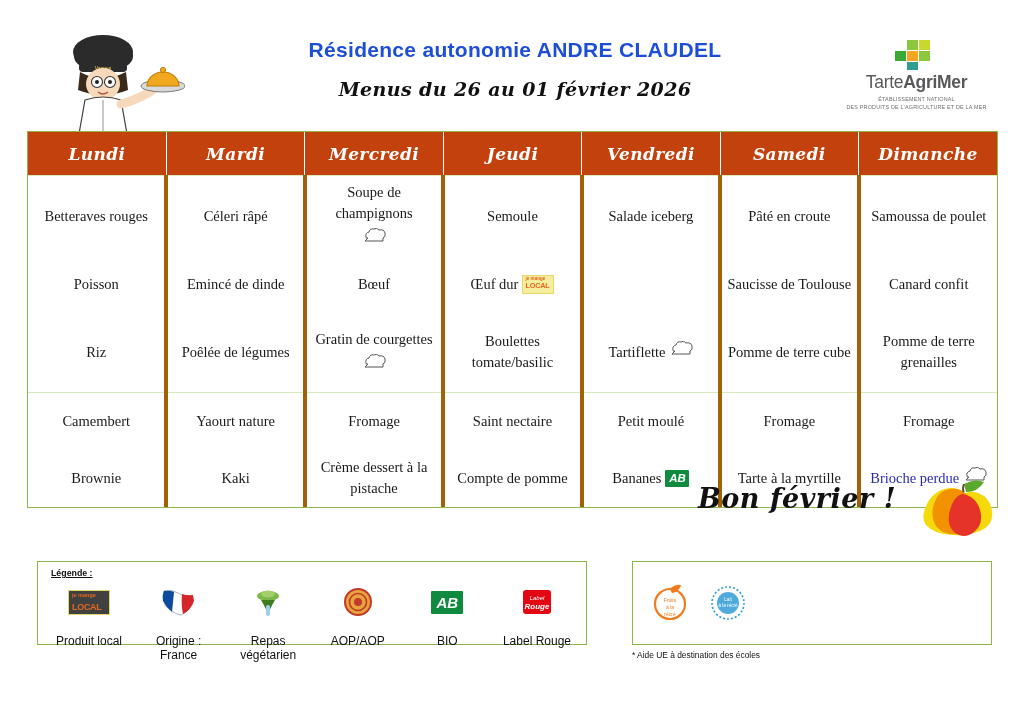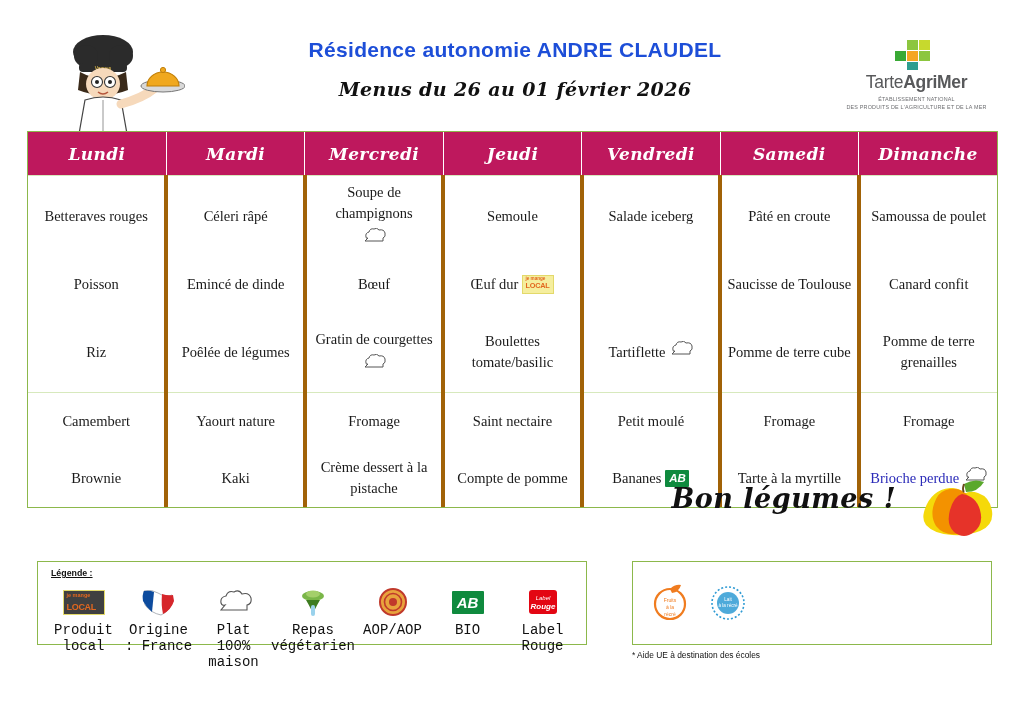--- a/index.html
+++ b/index.html
@@ -94,21 +94,21 @@
     border: 1.3px solid #8cb84b;
     border-collapse: collapse;
     background: #fff;
   }
   .menu-table table {
     border-collapse: collapse;
     width: 100%;
     table-layout: fixed;
   }
   .menu-table th {
-    background: #be185d;
+    background: #c2410c;
     color: #ffffff;
     font-family: "DejaVu Serif", serif;
     font-style: italic;
     font-weight: bold;
     font-size: 17px;
     height: 41px;
     border-right: 1px solid #ffffff;
     letter-spacing: 0.4px;
   }
   .menu-table th:last-child { border-right: none; }
@@ -237,24 +237,24 @@
     width: 86px;
     text-align: center;
   }
   .legend-icon {
     height: 36px;
     display: flex;
     align-items: center;
     justify-content: center;
   }
   .legend-label {
-    font-family: Liberation Mono, monospace;
-    font-size: 14px;
+    font-family: Liberation Sans, sans-serif;
+    font-size: 12px;
     color: #111;
-    margin-top: 2px;
+    margin-top: 14px;
   }
 
   
   .eu-box {
     position: absolute;
     left: 632px;
     top: 561px;
     width: 358px;
     height: 82px;
     border: 1.3px solid #8cb84b;
@@ -561,21 +561,21 @@
                     <path d="M3 13 h18 v-3 q3-1 2-5 q-1-4-6-3 q-2-3-5-1 q-4-1-5 3 q-4 1-3 5 q0 2 2 1 z" fill="none" stroke="#555" stroke-width="1"></path>
                   </svg></span>
               </div>
             </td>
         </tr>
 
       </tbody>
     </table>
   </div>
 
-  <div class="bon-appetit">Bon légumes !</div>
+  <div class="bon-appetit">Bon février !</div>
 
   <div class="fruit">
     <svg viewBox="0 0 86 58" width="86" height="58">
       <path d="M8 34 q6 -22 26 -24 q10 -1 14 6 q6 -4 14 -1 q12 4 14 18 q2 14 -12 20 q-12 5 -28 4 q-18 -1 -26 -10 q-4 -5 -2 -13 z" fill="#f5d90a"></path>
       <path d="M30 12 q14 -4 22 6 q8 10 6 24 q-2 12 -16 14 q-14 2 -22 -8 q-6 -10 -2 -22 q4 -12 12 -14 z" fill="#f39200"></path>
       <path d="M46 16 q14 2 18 16 q4 14 -6 22 q-10 8 -20 0 q-8 -8 -4 -22 q4 -14 12 -16 z" fill="#e63329"></path>
       <path d="M48 6 q10 -6 20 -2 q-6 10 -18 10 z" fill="#5aa82c"></path>
       <path d="M48 6 q-2 6 0 8" stroke="#6b4a1f" stroke-width="2" fill="none"></path>
     </svg>
   </div>
@@ -598,28 +598,20 @@
         <div class="legend-icon">
           <svg width="42" height="28" viewBox="0 0 42 28">
             <path d="M6 3 q8 -2 14 2 q8 5 14 2 l1 6 q-3 10 -12 14 q-10 -2 -16 -10 q-2 -8 -1 -14 z" fill="#ffffff" stroke="#9aa0a6" stroke-width="0.8"></path>
             <path d="M6 3 q6 -1 10 1 l-2 20 q-6 -5 -9 -11 q-1 -6 1 -10 z" fill="#0d4b9e"></path>
             <path d="M24 6 q6 2 11 1 l1 6 q-3 9 -11 13 q-2 -9 -1 -20 z" fill="#d6262b"></path>
           </svg>
         </div>
         <div class="legend-label">Origine : France</div>
       </div>
 
-      <div class="legend-item">
-        <div class="legend-icon">
-          <svg width="38" height="26" viewBox="0 0 38 26">
-            <path d="M6 21 h26 v-5 q5 -1 4 -7 q-2 -6 -9 -4 q-3 -5 -8 -2 q-6 -2 -8 4 q-6 1 -5 7 q1 3 4 2 z" fill="none" stroke="#555" stroke-width="1.1"></path>
-          </svg>
-        </div>
-        <div class="legend-label">Plat 100% maison</div>
-      </div>
 
       <div class="legend-item">
         <div class="legend-icon">
           <svg width="34" height="30" viewBox="0 0 34 30">
             <ellipse cx="17" cy="9" rx="11" ry="5" fill="#7ab648"></ellipse>
             <ellipse cx="17" cy="7" rx="7" ry="3.5" fill="#a4cf6a"></ellipse>
             <path d="M10 13 q7 12 7 15 q0 -3 7 -15 z" fill="#3e7c20"></path>
             <rect x="15" y="18" width="4" height="11" rx="2" fill="#9ad2ec"></rect>
           </svg>
         </div>

